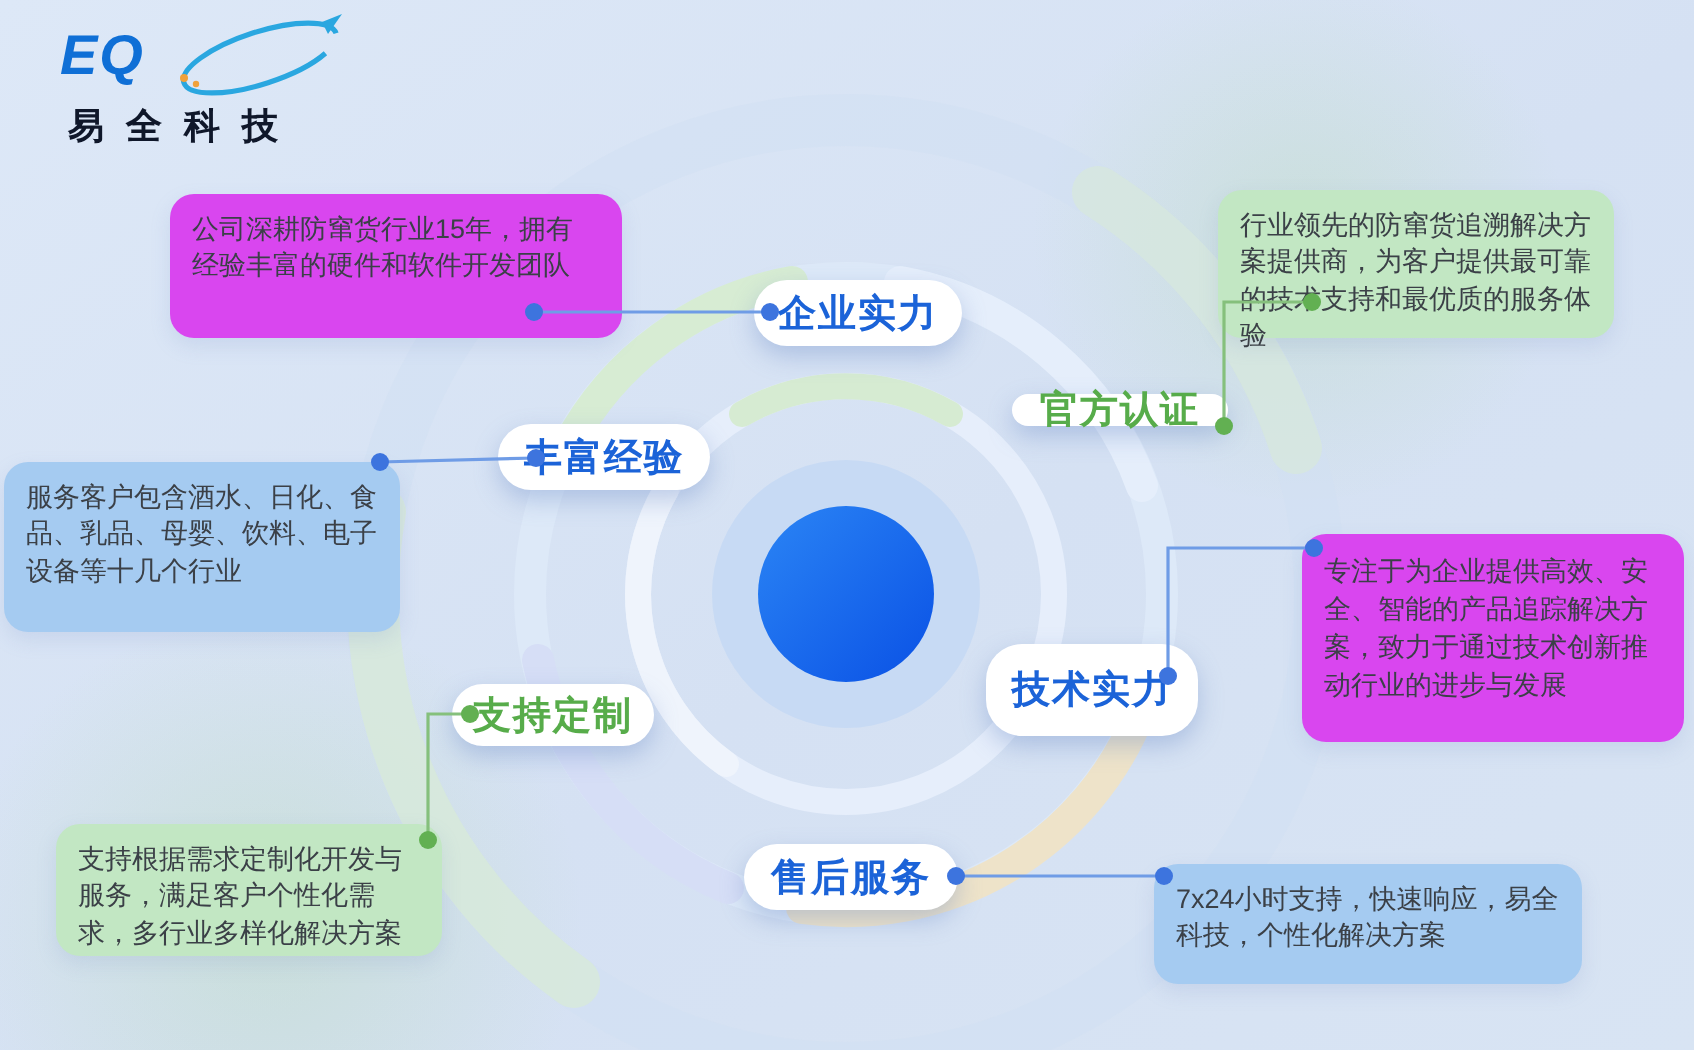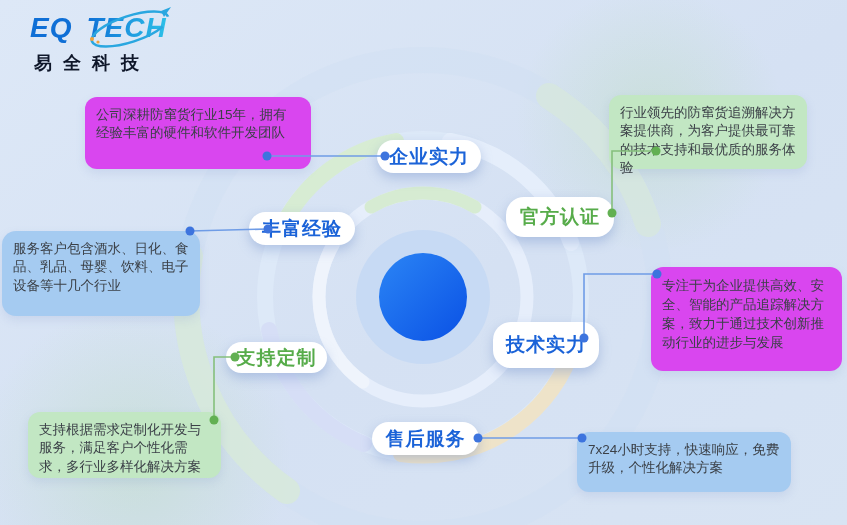--- a/index.html
+++ b/index.html
@@ -43,36 +43,36 @@
   .desc{
     position:absolute;z-index:10;border-radius:12px;
     padding:9px 11px;font-size:13.5px;line-height:1.36;color:#3b4047;
     box-shadow:0 4px 10px rgba(120,145,200,.18);
   }
   .desc.periwinkle{background:#d946ef;}
   .desc.sky{background:#a5cbf1;}
   .desc.green{background:#c2e7c3;}
   .d0{left:85px; top:97px; width:204px;height:54px;}
   .d1{left:609px;top:95px; width:176px;height:56px;}
-  .d2{left:2px;  top:231px;width:176px;height:67px;border-radius:14px;}
+  .d2{left:2px;  top:231px;width:176px;height:67px;}
   .d3{left:651px;top:267px;width:169px;height:86px;line-height:1.42;}
   .d4{left:28px; top:412px;width:171px;height:48px;}
   .d5{left:577px;top:432px;width:192px;height:42px;}
 
   
   .pill{
     position:absolute;z-index:20;background:#ffffff;border-radius:18px;
     display:flex;align-items:center;justify-content:center;
     font-size:19px;font-weight:bold;letter-spacing:1px;
     box-shadow:0 5px 12px rgba(105,138,198,.38);
   }
   .pill.blue{color:#1b63d8;}
   .pill.green{color:#57ac4a;}
   .p0{left:377px;top:140px;width:104px;height:33px;}
-  .p1{left:506px;top:197px;width:108px;height:40px;}
+  .p1{left:506px;top:197px;width:108px;height:16px;}
   .p2{left:249px;top:212px;width:106px;height:33px;}
   .p3{left:493px;top:322px;width:106px;height:46px;}
   .p4{left:226px;top:342px;width:101px;height:31px;}
   .p5{left:372px;top:422px;width:107px;height:33px;}
 
   .connector-layer{position:absolute;left:0;top:0;z-index:30;pointer-events:none;}
 </style>
 </head>
 <body>
 
@@ -103,37 +103,36 @@
     <path d="M 475 207 A 104 104 0 0 0 371 207" fill="none" stroke="#d6ebd2" stroke-width="13" stroke-linecap="round"></path>
     <path d="M 333 245 A 104 104 0 0 0 363 382" fill="none" stroke="#eff4fc" stroke-width="13" stroke-linecap="round"></path>
 
     <circle cx="423" cy="297" r="67" fill="#c7daf4"></circle>
     <circle cx="423" cy="297" r="44" fill="url(#centerGrad)"></circle>
   </svg>
 
   <div class="logo">
     <div class="logo-row1">
       <span class="logo-eq">EQ</span>
-      <span class="logo-tech">TECH</span>
       <svg class="logo-orbit" width="120" height="46" viewBox="0 0 120 46">
         <ellipse cx="62" cy="24" rx="40" ry="13" fill="none" stroke="#2aa7e0" stroke-width="2.6" transform="rotate(-18 62 24)" stroke-dasharray="178 28" stroke-dashoffset="-12"></ellipse>
         <polygon points="93,6 103,2 96,12" fill="#2aa7e0"></polygon>
         <circle cx="24" cy="34" r="2" fill="#f0a13a"></circle>
         <circle cx="30" cy="37" r="1.6" fill="#f0a13a"></circle>
       </svg>
     </div>
     <div class="logo-company">易全科技</div>
   </div>
 
   <div class="desc periwinkle d0">公司深耕防窜货行业15年，拥有经验丰富的硬件和软件开发团队</div>
   <div class="desc green d1">行业领先的防窜货追溯解决方案提供商，为客户提供最可靠的技术支持和最优质的服务体验</div>
   <div class="desc sky d2">服务客户包含酒水、日化、食品、乳品、母婴、饮料、电子设备等十几个行业</div>
   <div class="desc periwinkle d3">专注于为企业提供高效、安全、智能的产品追踪解决方案，致力于通过技术创新推动行业的进步与发展</div>
   <div class="desc green d4">支持根据需求定制化开发与服务，满足客户个性化需求，多行业多样化解决方案</div>
-  <div class="desc sky d5">7x24小时支持，快速响应，免费升级，个性化解决方案</div>
+  <div class="desc sky d5">7x24小时支持，快速响应，易全科技，个性化解决方案</div>
 
   <div class="pill blue p0">企业实力</div>
   <div class="pill green p1">官方认证</div>
   <div class="pill blue p2">丰富经验</div>
   <div class="pill blue p3">技术实力</div>
   <div class="pill green p4">支持定制</div>
   <div class="pill blue p5">售后服务</div>
 
   <svg class="connector-layer" width="847" height="525" viewBox="0 0 847 525">
 

